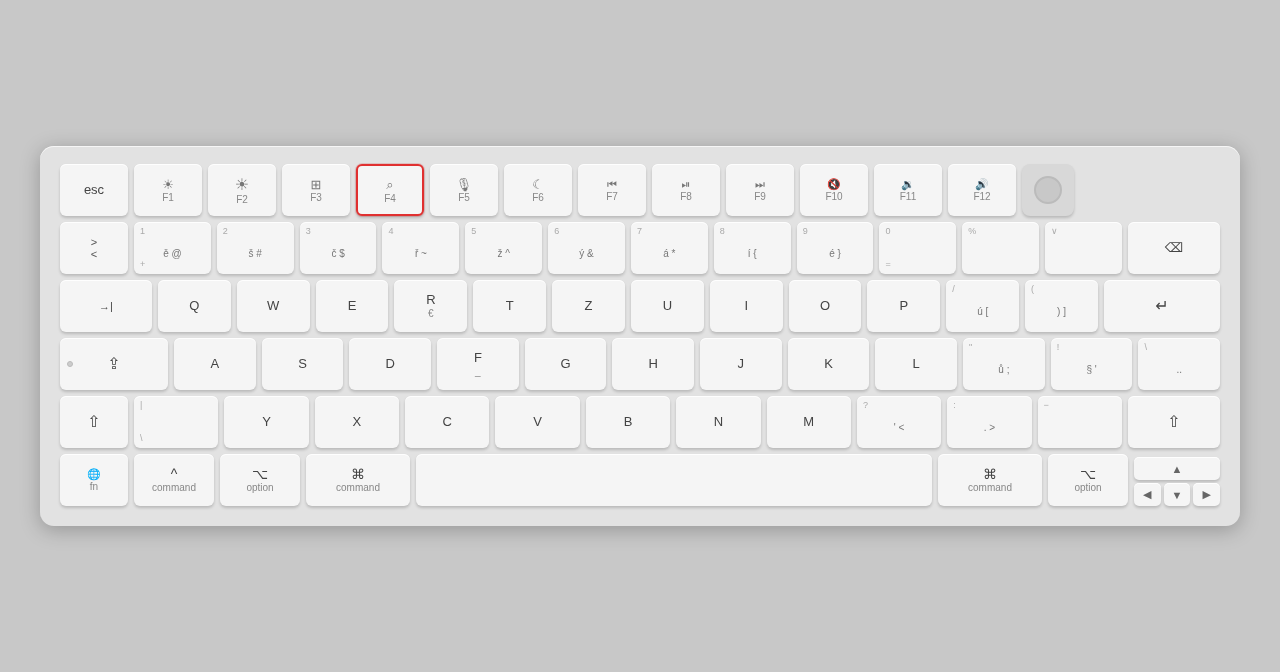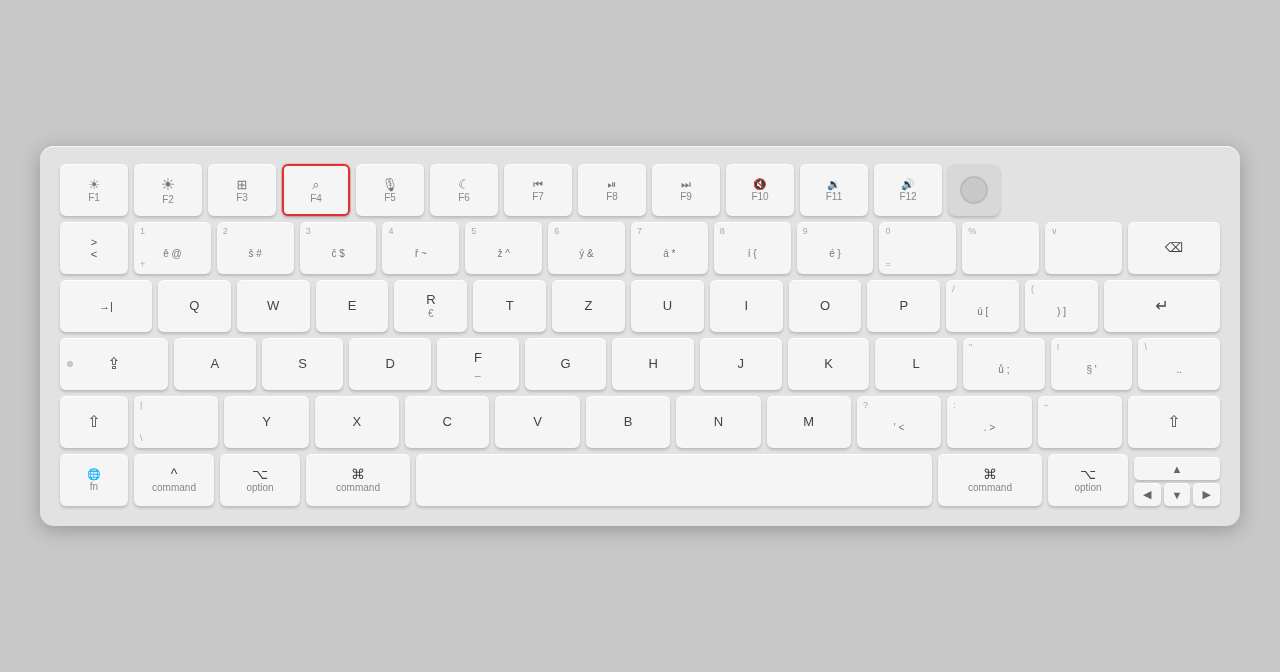--- a/index.html
+++ b/index.html
@@ -131,20 +131,23 @@
       justify-content: center;
       gap: 0px;
     }
   </style>
 </head>
 <body>
 
 <div class="keyboard">
 
   <div class="key-row">
+    <div class="key key-esc">
+      <span class="main-label">esc</span>
+    </div>
 
     <div class="key key-f-row">
       <span class="center-icon" style="font-size:13px;">☀</span>
       <span class="sub-label">F1</span>
     </div>
 
     <div class="key key-f-row">
       <span class="center-icon" style="font-size:16px;">☀</span>
       <span class="sub-label">F2</span>
     </div>

